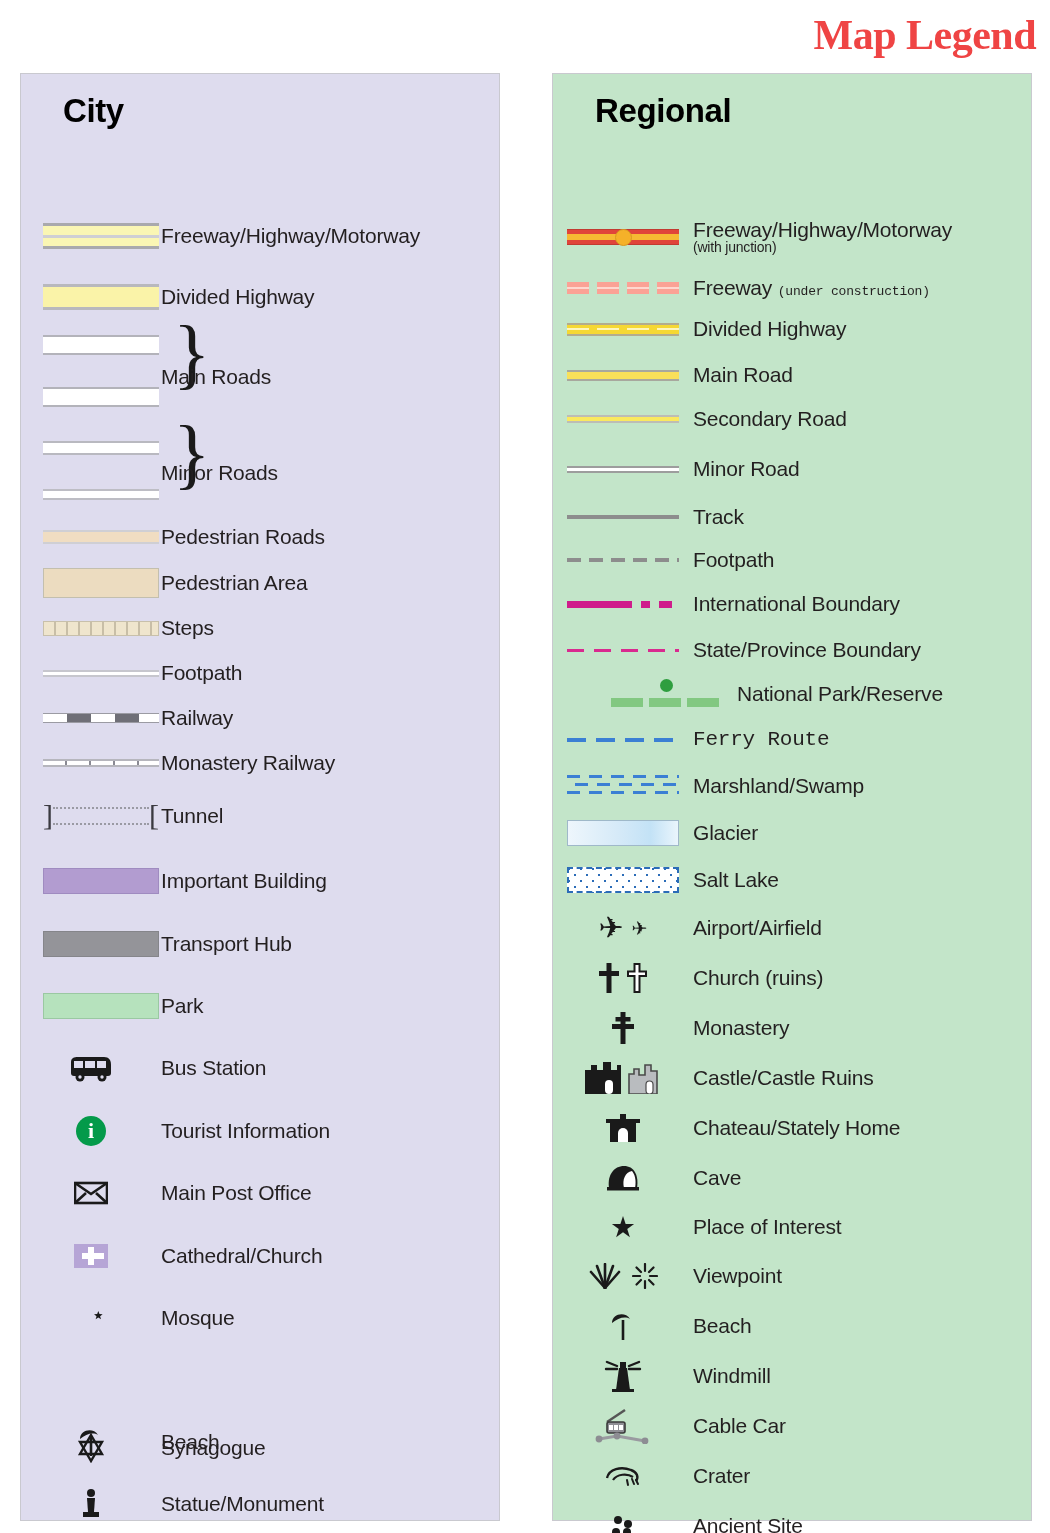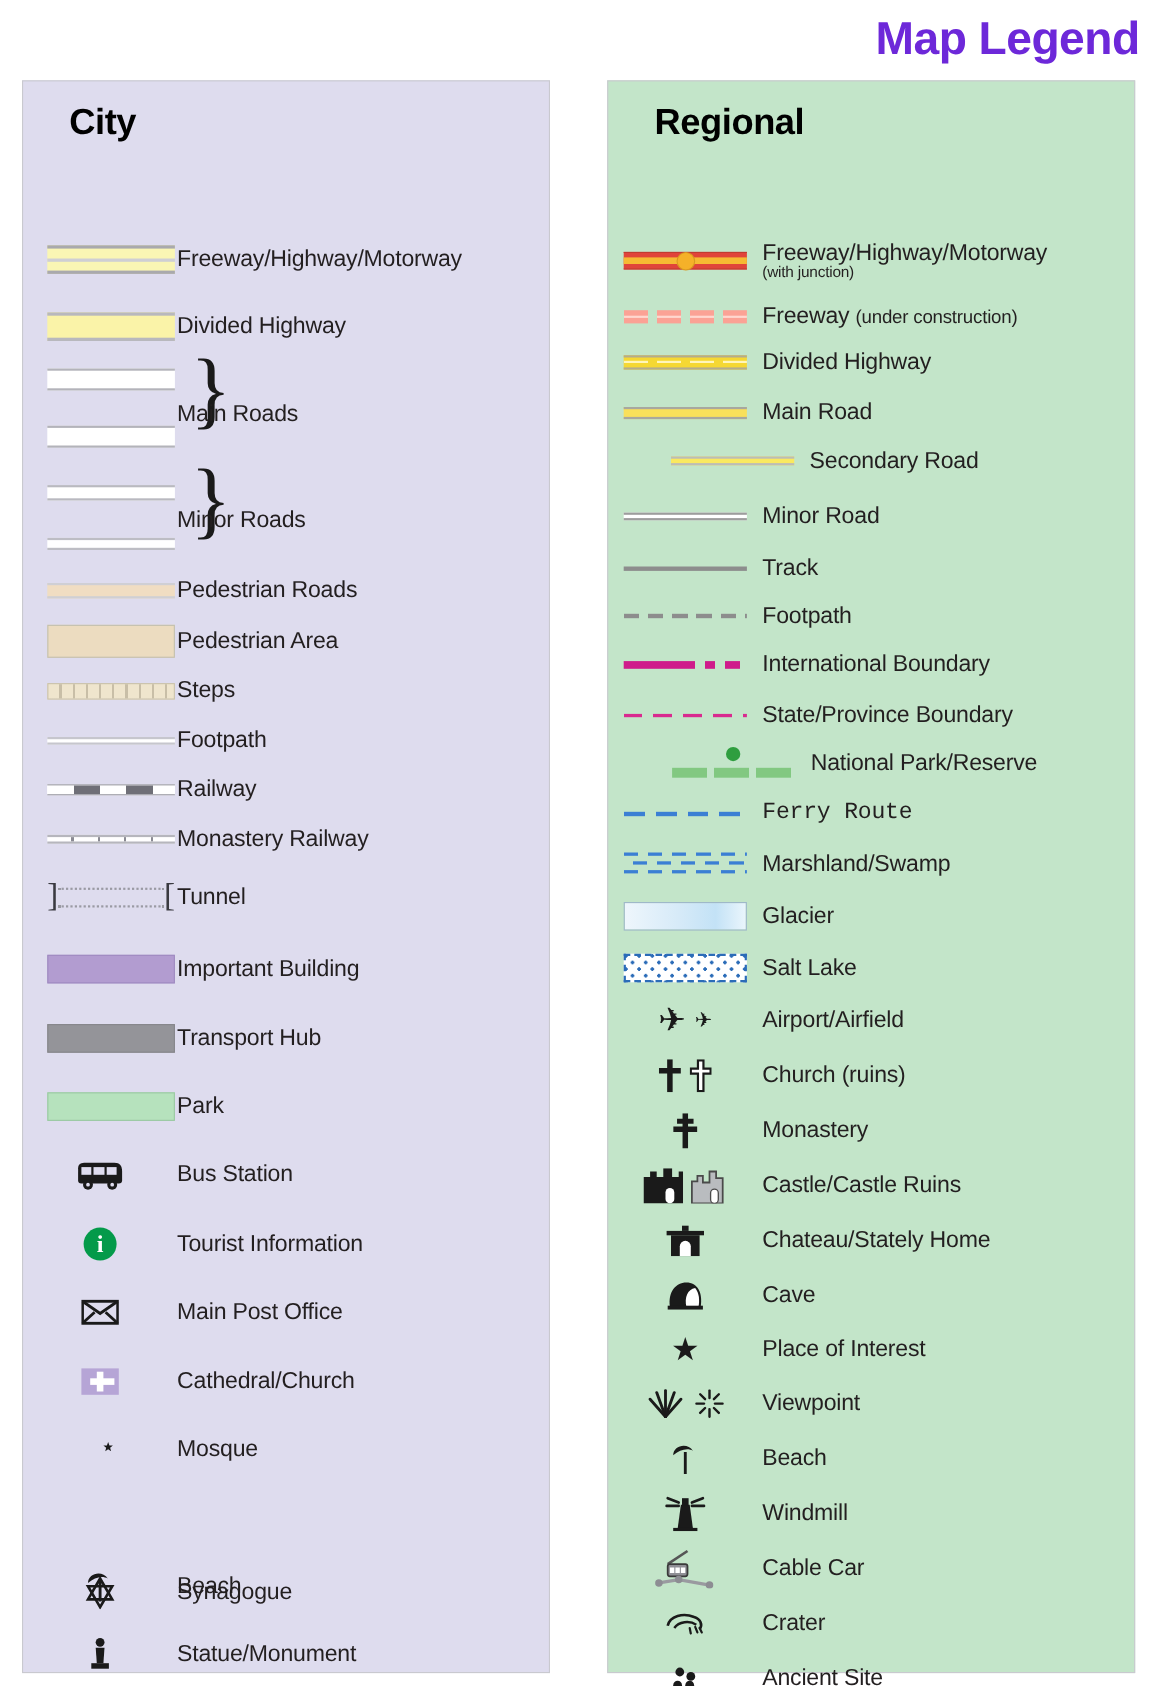--- a/index.html
+++ b/index.html
@@ -12,23 +12,24 @@
   }
   #page { position: relative; width: 1050px; height: 1533px; background:#fff; }
 
   
   .map-title {
     position: absolute;
     right: 14px; top: 14px;
     font-size: 42px;
     font-weight: bold;
     letter-spacing: -0.5px;
-    color: #6d28d9;
+    color: #ef4444;
     line-height: 1;
     white-space: nowrap;
+    font-family: Liberation Serif, serif;
   }
 
   
   .panel {
     position: absolute;
     border: 1px solid #c9c9cf;
     padding: 0;
   }
   .panel.city {
     left: 20px; top: 73px;
@@ -69,22 +70,23 @@
   .city .sym.icon-cell { justify-content: center; padding-left: 0; }
   .regional .sym { justify-content: center; }
   .lbl {
     font-size: 21px;
     color: #231f20;
     white-space: nowrap;
     line-height: 1.08;
     letter-spacing: -0.2px;
   }
   .lbl .sub {
-    font-size: 17px;
+    font-size: 13px;
     letter-spacing: -0.2px;
+    font-family: Liberation Mono, monospace;
   }
   .lbl .sub-block {
     display: block;
     font-size: 14px;
     margin-top: -2px;
   }
 
   
   .bar { position: relative; width: 116px; }
 
@@ -580,21 +582,21 @@
       <div class="lbl">Divided Highway</div>
     </div>
 
     <div class="row" style="top:279px;">
       <div class="sym">
           <div class="rbar r-main"></div>
         </div>
       <div class="lbl">Main Road</div>
     </div>
 
-    <div class="row" style="top:323px;padding-left:43px;">
+    <div class="row" style="top:323px;">
       <div class="sym">
           <div class="rbar r-secondary"></div>
         </div>
       <div class="lbl">Secondary Road</div>
     </div>
 
     <div class="row" style="top:373px;">
       <div class="sym">
           <div class="rbar r-minor"></div>
         </div>

